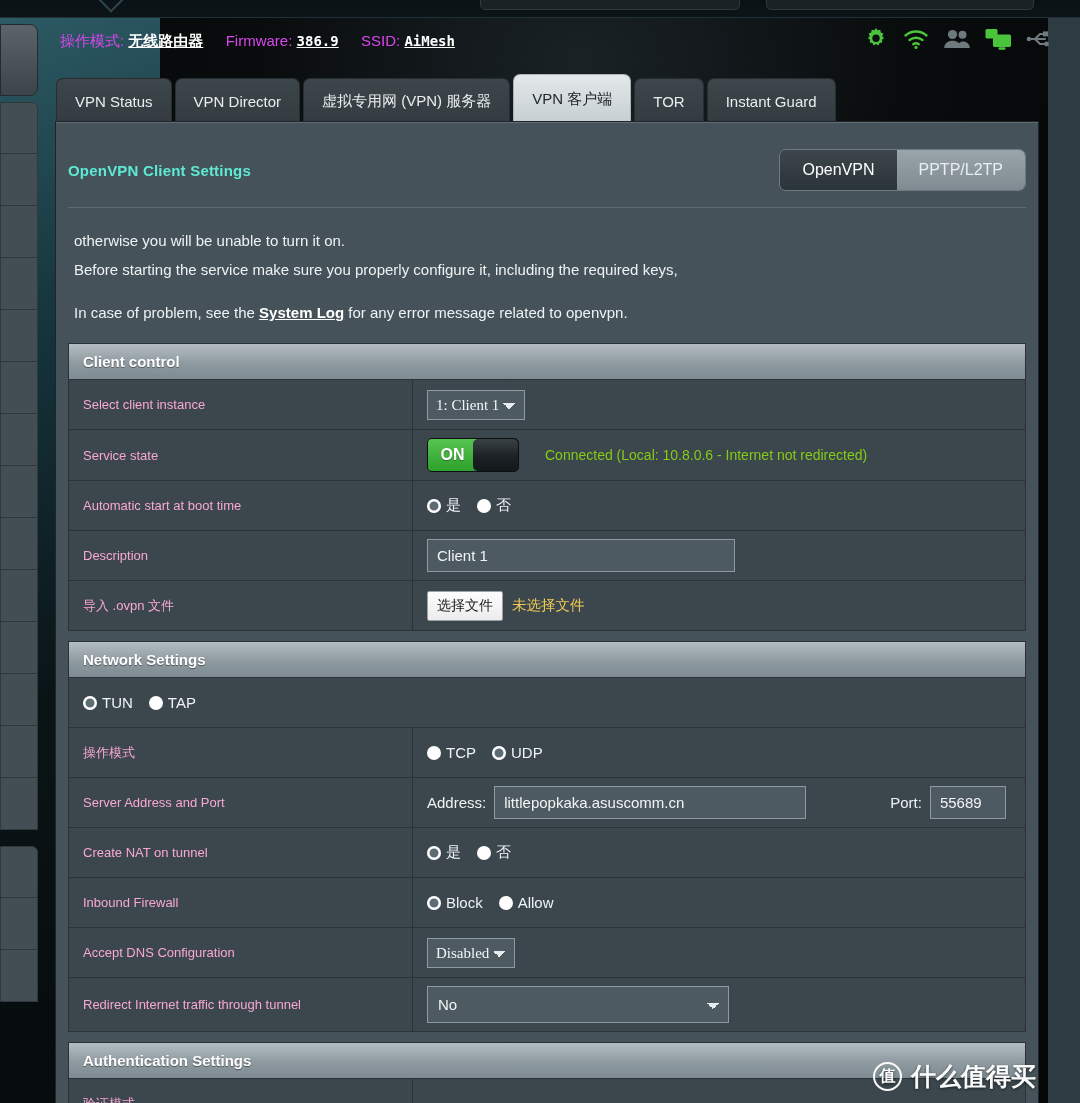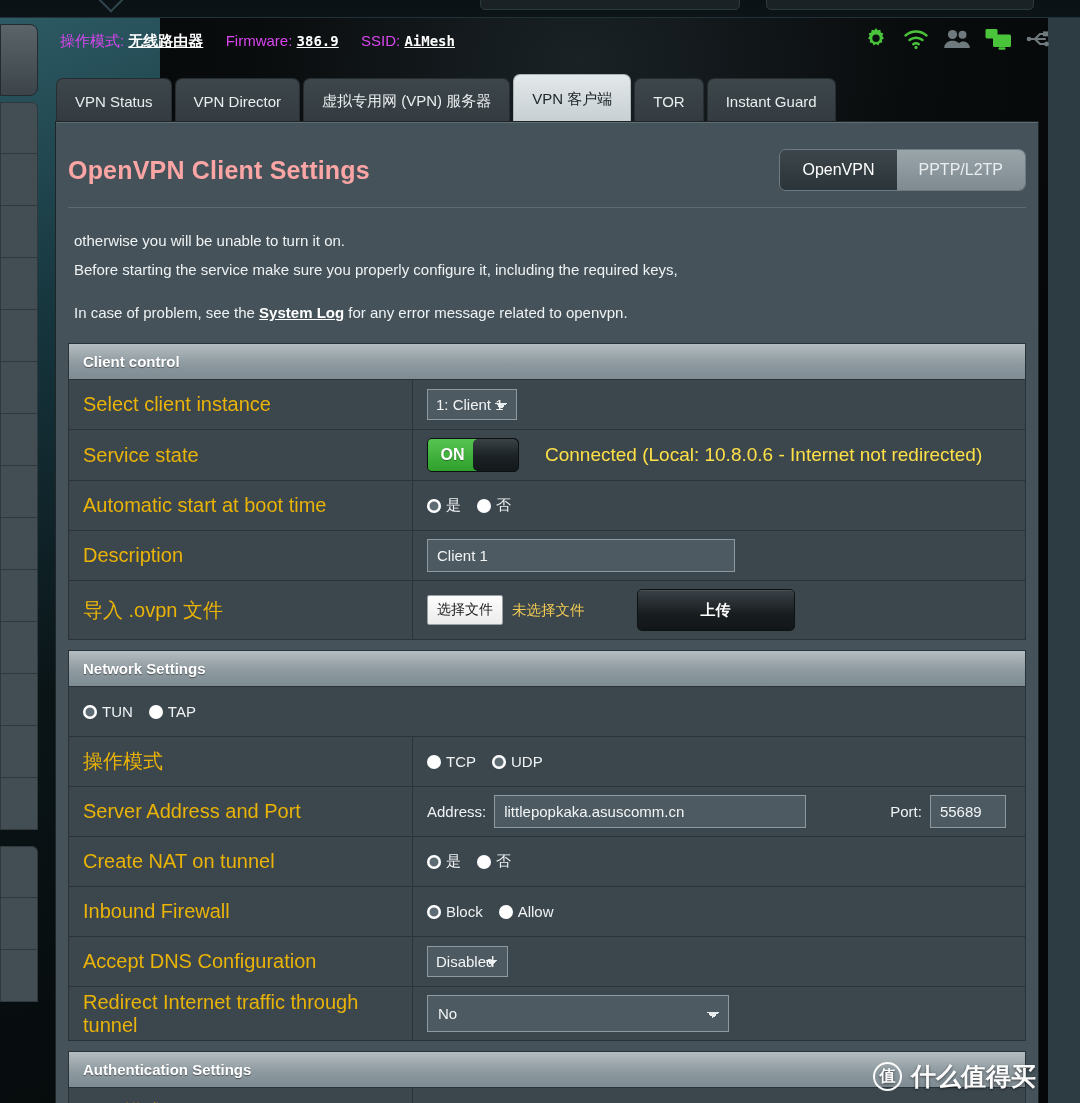--- a/index.html
+++ b/index.html
@@ -116,21 +116,21 @@
   }
   .panel-inner { padding: 18px 12px 0 12px; }
 
   .page-head {
     display: flex; align-items: center; justify-content: space-between;
     padding: 8px 0 16px 0;
     border-bottom: 1px solid #5c6a72;
     margin: 0 0 0 0;
   }
   .page-title {
-    font-size: 25px; font-weight: bold; color: #fca5a5; letter-spacing: .2px;
+    font-size: 15px; font-weight: bold; color: #5eead4; letter-spacing: .2px;
   }
   .segmented {
     display: flex; border-radius: 7px; overflow: hidden;
     border: 1px solid #6e7b82; background: #39434a;
     box-shadow: inset 0 1px 0 rgba(255,255,255,.07);
   }
   .seg {
     padding: 11px 22px; font-size: 16px; cursor: pointer;
   }
   .seg.on { background: linear-gradient(180deg, #3c464c 0%, #2b3438 100%); color: #fff; }
@@ -151,36 +151,36 @@
   }
   .row {
     display: flex; align-items: stretch; min-height: 50px;
     border-bottom: 1px solid #2b3338;
     background: #3b464d;
   }
   .row .lab {
     width: 344px; flex: 0 0 344px;
     display: flex; align-items: center;
     padding: 0 14px;
-    color: #eab308; font-size: 20px;
+    color: #f9a8d4; font-size: 13px;
     border-right: 1px solid #2b3338;
   }
   .row .ctl {
     flex: 1; display: flex; align-items: center;
     padding: 8px 14px; gap: 8px;
     color: #eef2f3; font-size: 15px;
     background: #3b464d;
   }
 
   
   select.dd, .dd {
     background: #4e5a61; color: #f2f5f6;
     border: 1px solid #8e9aa1;
-    font-family: Liberation Sans, sans-serif; font-size: 15px;
-    padding: 6px 12px 6px 8px;
+    font-family: Liberation Serif, serif; font-size: 15px;
+    padding: 6px 24px 6px 8px;
     appearance: none; -webkit-appearance: none;
     background-image:
       linear-gradient(45deg, transparent 50%, #e7edef 50%),
       linear-gradient(135deg, #e7edef 50%, transparent 50%);
     background-position: calc(100% - 15px) 55%, calc(100% - 9px) 55%;
     background-size: 6px 6px, 6px 6px;
     background-repeat: no-repeat;
   }
   .dd.wide { width: 302px; font-family: "Liberation Sans", sans-serif; padding: 9px 26px 9px 10px; }
 
@@ -194,21 +194,21 @@
     background: linear-gradient(180deg, #56c451 0%, #2fa02c 100%);
     color: #ffffff; font-weight: bold; font-size: 16px;
     display: flex; align-items: center; justify-content: center;
     text-shadow: 0 1px 1px rgba(0,0,0,.35);
   }
   .toggle .knob {
     position: absolute; right: 0; top: 0; width: 45px; height: 100%;
     background: linear-gradient(180deg, #3a4246 0%, #1b2124 55%, #13181a 100%);
     border-radius: 5px;
   }
-  .status-txt { color: #fde047; font-size: 19px; margin-left: 18px; }
+  .status-txt { color: #84cc16; font-size: 14px; margin-left: 18px; }
 
   .radio-grp { display: flex; align-items: center; gap: 6px; }
   .radio-grp .ritem { display: flex; align-items: center; gap: 5px; margin-right: 10px; }
   .rdot {
     width: 14px; height: 14px; border-radius: 50%;
     display: inline-block; flex: none;
   }
   .rdot.checked {
     background: #5d6b73;
     box-shadow: inset 0 0 0 2.5px #ffffff;
@@ -426,21 +426,20 @@
           </div>
         </div>
 
         <div class="row">
           <div class="lab">导入 .ovpn 文件</div>
           <div class="ctl">
             <span class="filebox">
               <span class="file-btn">选择文件</span>
               <span class="file-none">未选择文件</span>
             </span>
-            <span class="upload-btn">上传</span>
           </div>
         </div>
       </div>
 
       <div class="stable">
         <div class="sect-head">Network Settings</div>
 
         <div class="row">
           <div class="ctl">
             <span class="radio-grp">

